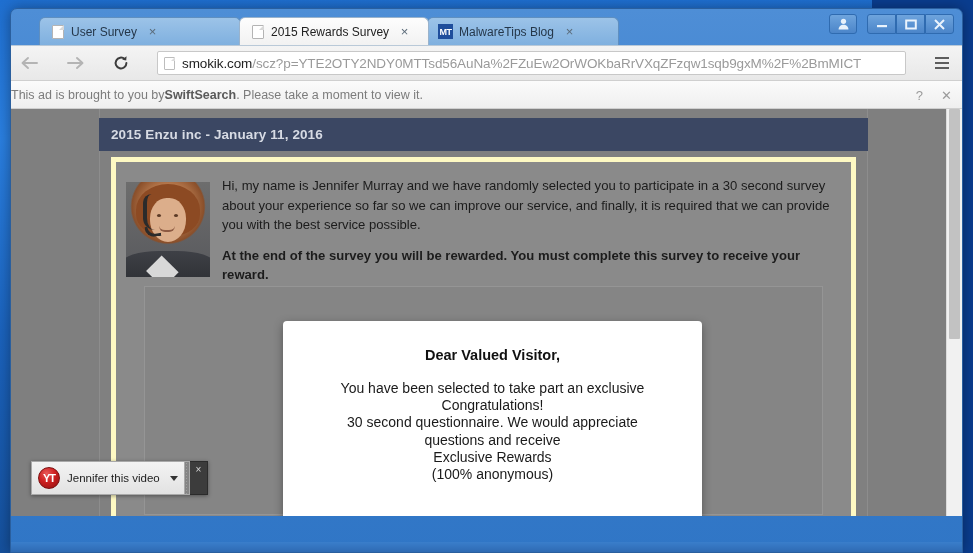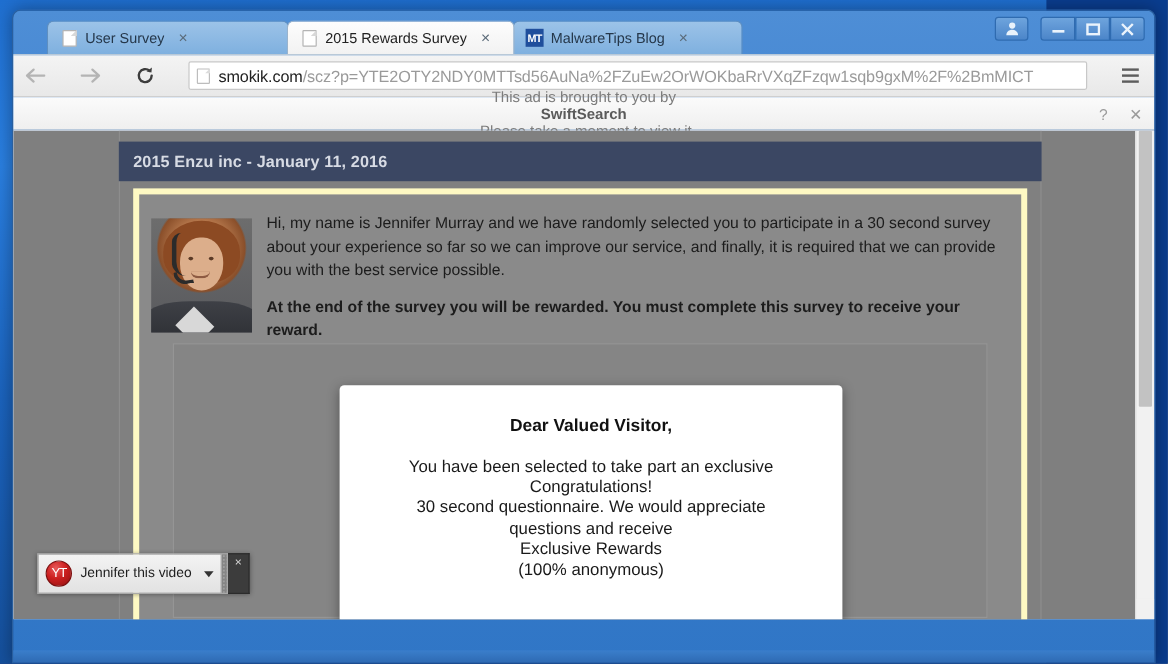--- a/index.html
+++ b/index.html
@@ -152,23 +152,23 @@
     display: flex; flex-direction: column; justify-content: center;
     align-items: center; gap: 3px;
   }
   .menubtn i { display: block; width: 14px; height: 2px; background: #5d5d5d; }
 
   
   .infobar {
     height: 28px;
     background: linear-gradient(180deg,#fbfbfb,#efefef);
     border-bottom: 1px solid #cfcfcf;
-    display: flex; align-items: center; justify-content: center;
+    display: flex; align-items: center; justify-content: flex-start;
     position: relative;
-    font-size: 12.5px; color: #7c7c7c; flex-direction: column;
+    font-size: 12.5px; color: #7c7c7c;
   }
   .infobar b { color: #5a5a5a; }
   .infobar .right {
     position: absolute; right: 10px; top: 0; height: 28px;
     display: flex; align-items: center; gap: 18px;
     color: #9b9b9b; font-size: 13px;
   }
 
   
   .viewport {
@@ -296,21 +296,21 @@
     flex: 1 1 auto;
     background: linear-gradient(180deg,#f3f3f3,#e2e2e2);
     border: 1px solid #a9a9a9;
     display: flex; align-items: center;
     padding-left: 6px; gap: 7px;
   }
   .yt-icon {
     width: 22px; height: 22px; border-radius: 50%;
     background: radial-gradient(circle at 38% 28%, #e85a5a 0%, #cc1f1f 45%, #8f1111 100%);
     border: 1px solid #7c0f0f;
-    color: #fff; font-size: 11px; font-weight: normal;
+    color: #fff; font-size: 11px; font-weight: bold;
     display: flex; align-items: center; justify-content: center;
     letter-spacing: -1px;
   }
   .dl-label { font-size: 11.5px; color: #1d1d1d; }
   .dl-caret {
     margin-left: auto; margin-right: 6px;
     width: 0; height: 0; border-style: solid;
     border-width: 5px 4.5px 0 4.5px;
     border-color: #333 transparent transparent transparent;
   }

